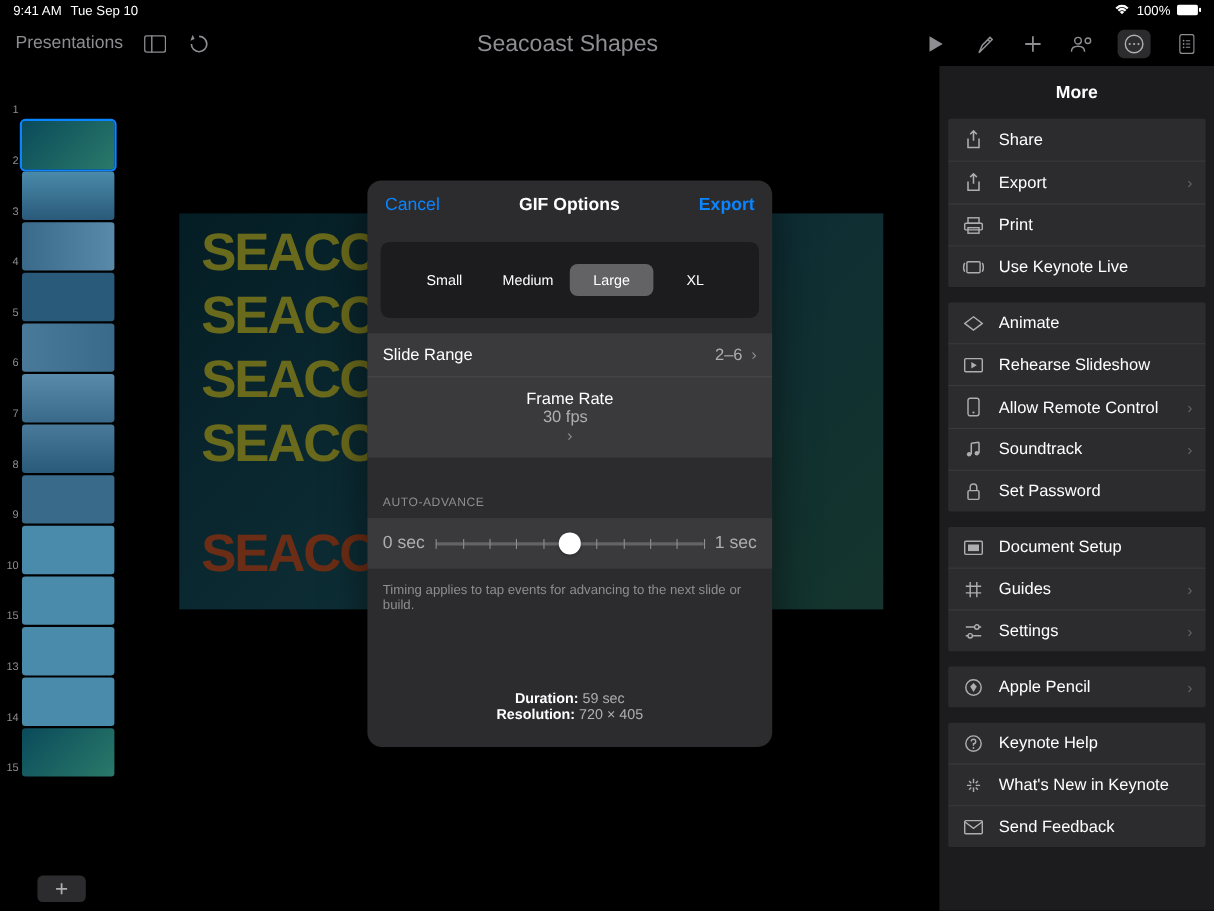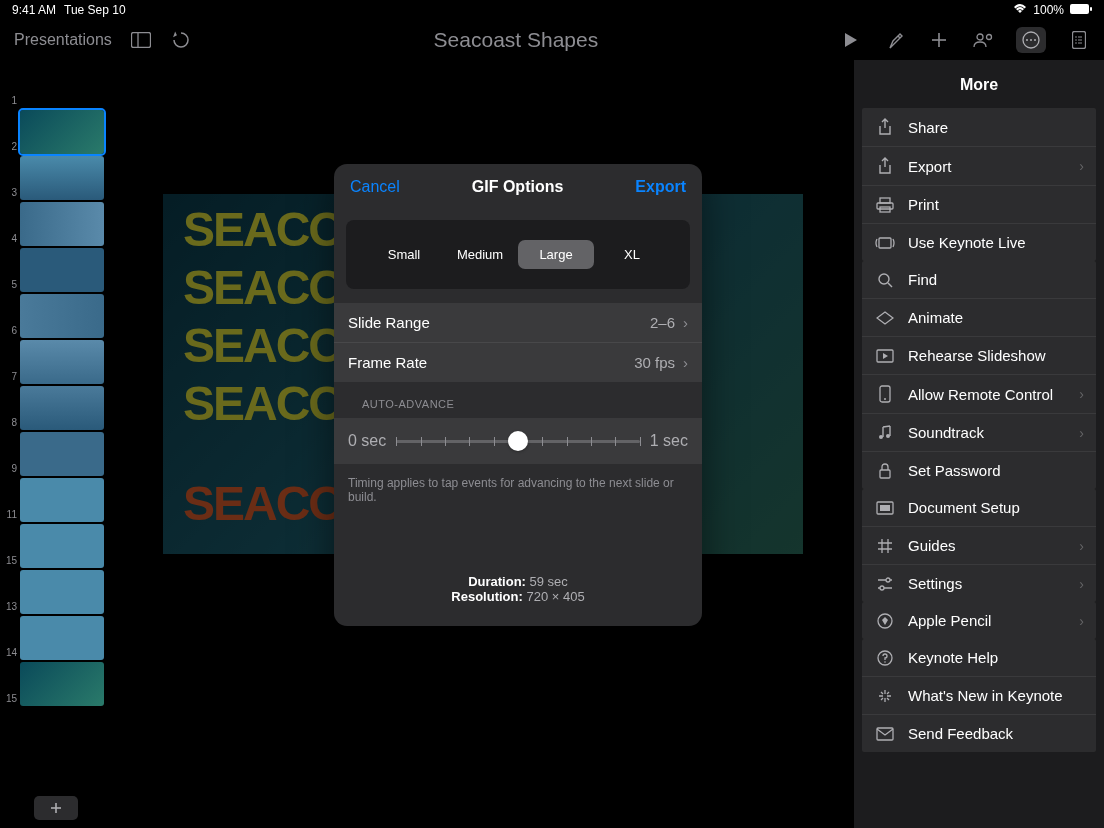--- a/index.html
+++ b/index.html
@@ -35,47 +35,47 @@
 .slide-txt { position: absolute; left: 20px; font-weight: 900; font-size: 48px; letter-spacing: -2px; line-height: 0.85; }
 .st1 { top: 16px; color: #d4d438; } .st2 { top: 74px; color: #d4d438; } .st3 { top: 132px; color: #d4d438; } .st4 { top: 190px; color: #d4d438; }
 .st5 { top: 290px; color: #d65a2a; }
 
 
 .dim { position: absolute; inset: 0; background: rgba(0,0,0,0.5); z-index: 5; }
 
 
 .more-panel { width: 250px; background: #1c1c1e; z-index: 10; overflow-y: auto; padding: 10px 8px; }
 .more-title { text-align: center; font-size: 16px; font-weight: 600; margin: 6px 0 14px; }
-.more-group { background: #2c2c2e; border-radius: 2px; overflow: hidden; }
+.more-group { background: #2c2c2e; border-radius: 2px; margin-bottom: 14px; overflow: hidden; }
 .more-item { display: flex; align-items: center; padding: 10px 12px; font-size: 15px; border-bottom: 0.5px solid #3a3a3c; cursor: pointer; }
 .more-item:last-child { border-bottom: none; }
 .more-icon { width: 22px; margin-right: 12px; display: flex; align-items: center; justify-content: center; color: #aeaeb2; }
 .more-label { flex: 1; }
 .more-chev { color: #636366; font-size: 14px; }
 
 
 .modal { position: absolute; left: 334px; top: 164px; width: 368px; background: #2c2c2e; border-radius: 13px; z-index: 20; overflow: hidden; box-shadow: 0 10px 40px rgba(0,0,0,0.5); }
 .modal-head { display: flex; align-items: center; justify-content: space-between; padding: 14px 16px; }
 .modal-cancel { color: #0a84ff; font-size: 16px; }
 .modal-title { font-size: 16px; font-weight: 600; }
 .modal-export { color: #0a84ff; font-size: 16px; font-weight: 600; }
 
 .seg-wrap { padding: 10px 12px 14px; }
 .seg { display: flex; background: #1c1c1e; border-radius: 8px; padding: 20px; }
 .seg-item { flex: 1; text-align: center; padding: 7px 0; font-size: 13px; border-radius: 7px; color: #fff; cursor: pointer; }
 .seg-item.active { background: #636366; }
 
 .list-rows { background: #3a3a3c; }
 .list-row { display: flex; align-items: center; padding: 11px 14px; font-size: 15px; border-bottom: 0.5px solid #48484a; cursor: pointer; }
-.list-row:last-child { border-bottom: none; }
+.list-row:last-child { border-bottom: none; flex-direction: column; }
 .row-label { flex: 1; }
 .row-val { color: #aeaeb2; margin-right: 8px; }
 .row-chev { color: #8d8d92; }
 
-.section-hdr { font-size: 11px; color: #8d8d92; padding: 16px 28px 8px; letter-spacing: 0.5px; }
+.section-hdr { font-size: 11px; color: #8d8d92; padding: 16px 14px 8px; letter-spacing: 0.5px; margin-top: 19px; }
 .slider-row { background: #3a3a3c; padding: 14px 14px; display: flex; align-items: center; gap: 10px; }
 .slider-lbl { font-size: 16px; color: #aeaeb2; }
 .slider-track { flex: 1; height: 3px; background: #636366; position: relative; border-radius: 2px; }
 .slider-tick { position: absolute; top: -3px; width: 1px; height: 9px; background: #8d8d92; }
 .slider-thumb { position: absolute; top: -9px; width: 20px; height: 20px; background: #fff; border-radius: 50%; transform: translateX(-50%); box-shadow: 0 1px 3px rgba(0,0,0,0.3); }
 
 .help-txt { font-size: 12px; color: #8d8d92; padding: 12px 14px 20px; }
 .meta { text-align: center; font-size: 13px; color: #aeaeb2; padding: 50px 0 22px; }
 .meta strong { color: #fff; font-weight: 600; }
 </style>
@@ -195,21 +195,21 @@
       </div>
       <div class="nav-slide">
         <div class="nav-num">8</div>
         <div class="nav-thumb" style="background:linear-gradient(180deg,#4a7a9a,#2a5a7a);"></div>
       </div>
       <div class="nav-slide">
         <div class="nav-num">9</div>
         <div class="nav-thumb" style="background:#3a6a8a;"></div>
       </div>
       <div class="nav-slide">
-        <div class="nav-num">11</div>
+        <div class="nav-num">10</div>
         <div class="nav-thumb" style="background:#4a8aaa;"></div>
       </div>
       <div class="nav-slide">
         <div class="nav-num">15</div>
         <div class="nav-thumb" style="background:#4a8aaa;"></div>
       </div>
       <div class="nav-slide">
         <div class="nav-num">13</div>
         <div class="nav-thumb" style="background:#4a8aaa;"></div>
       </div>
@@ -271,29 +271,20 @@
             <span class="more-icon">
               <svg width="20" height="14" viewBox="0 0 20 14">
                 <rect x="4" y="2" width="12" height="10" rx="1" fill="none" stroke="currentColor" stroke-width="1.3"></rect>
                 <path d="M2 3 Q0 7 2 11 M18 3 Q20 7 18 11" fill="none" stroke="currentColor" stroke-width="1.3"></path>
               </svg>
             </span>
             <span class="more-label">Use Keynote Live</span>
           </div>
         </div>
         <div class="more-group">
-          <div class="more-item">
-            <span class="more-icon">
-              <svg width="16" height="16" viewBox="0 0 16 16">
-                <circle cx="7" cy="7" r="5" fill="none" stroke="currentColor" stroke-width="1.4"></circle>
-                <line x1="11" y1="11" x2="15" y2="15" stroke="currentColor" stroke-width="1.4"></line>
-              </svg>
-            </span>
-            <span class="more-label">Find</span>
-          </div>
           <div class="more-item">
             <span class="more-icon">
               <svg width="18" height="14" viewBox="0 0 18 14">
                 <path d="M9 1 L17 7 L9 13 L1 7 Z" fill="none" stroke="currentColor" stroke-width="1.3"></path>
               </svg>
             </span>
             <span class="more-label">Animate</span>
           </div>
           <div class="more-item">
             <span class="more-icon">

